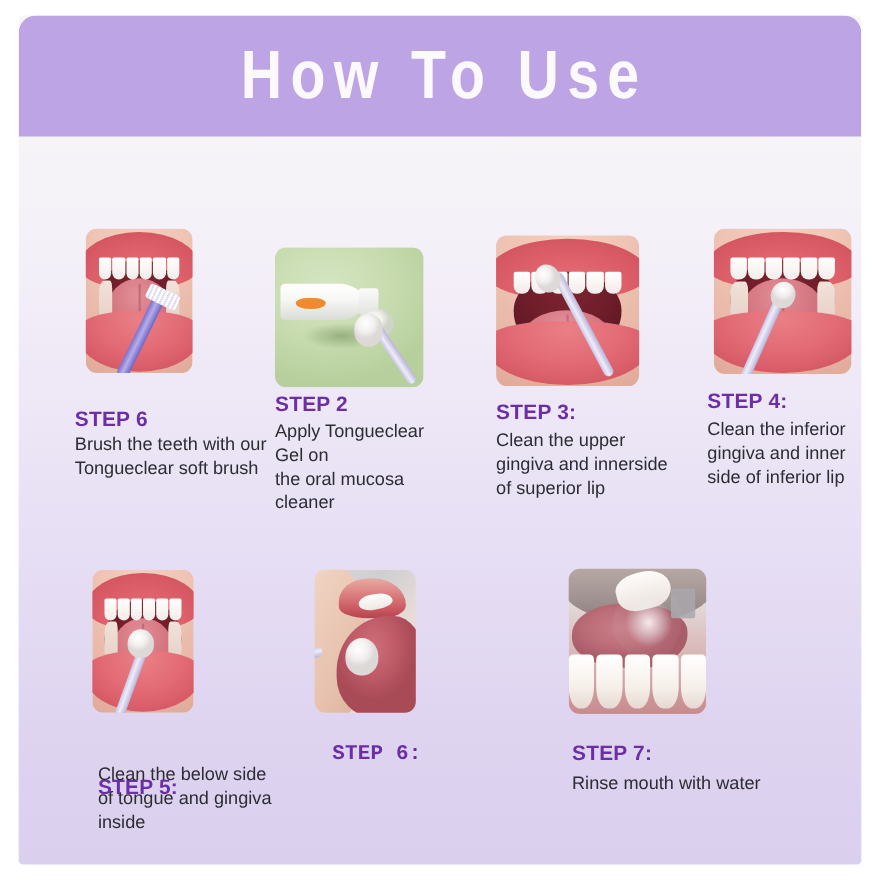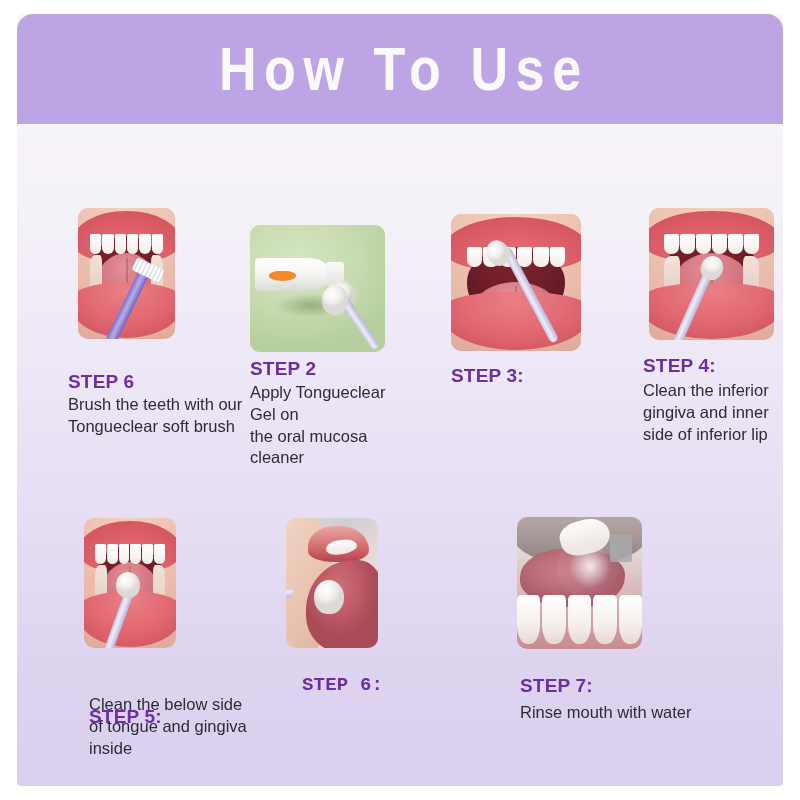--- a/index.html
+++ b/index.html
@@ -302,20 +302,21 @@
               <i></i>
               <i></i>
               <i></i>
             </div>
           <div class="lip-bot"></div>
           <div class="swab" style="left:50px; top:34px; height:106px; transform:rotate(-28deg);"></div>
           <div class="swab-head" style="left:36px; top:26px; width:22px; height:26px; transform:rotate(-28deg);"></div>
         </div>
       </div>
       <div class="step-title" style="left:19px; top:172px;">STEP 3:</div>
+      <div class="step-desc" style="left:19px; top:196px; width:168px;">Clean the upper gingiva and innerside of superior lip</div>
     </div>
 
     <div class="step" style="left:607px; top:180px; width:165px; height:290px;">
       <div class="step-photo" style="left:25px; top:14px; width:125px; height:132px;">
         <div class="inner">
           <div class="mouth-scene"></div>
           <div class="lip-top"></div>
           <div class="oral-cavity">
             <div class="tongue"></div>
           </div>

